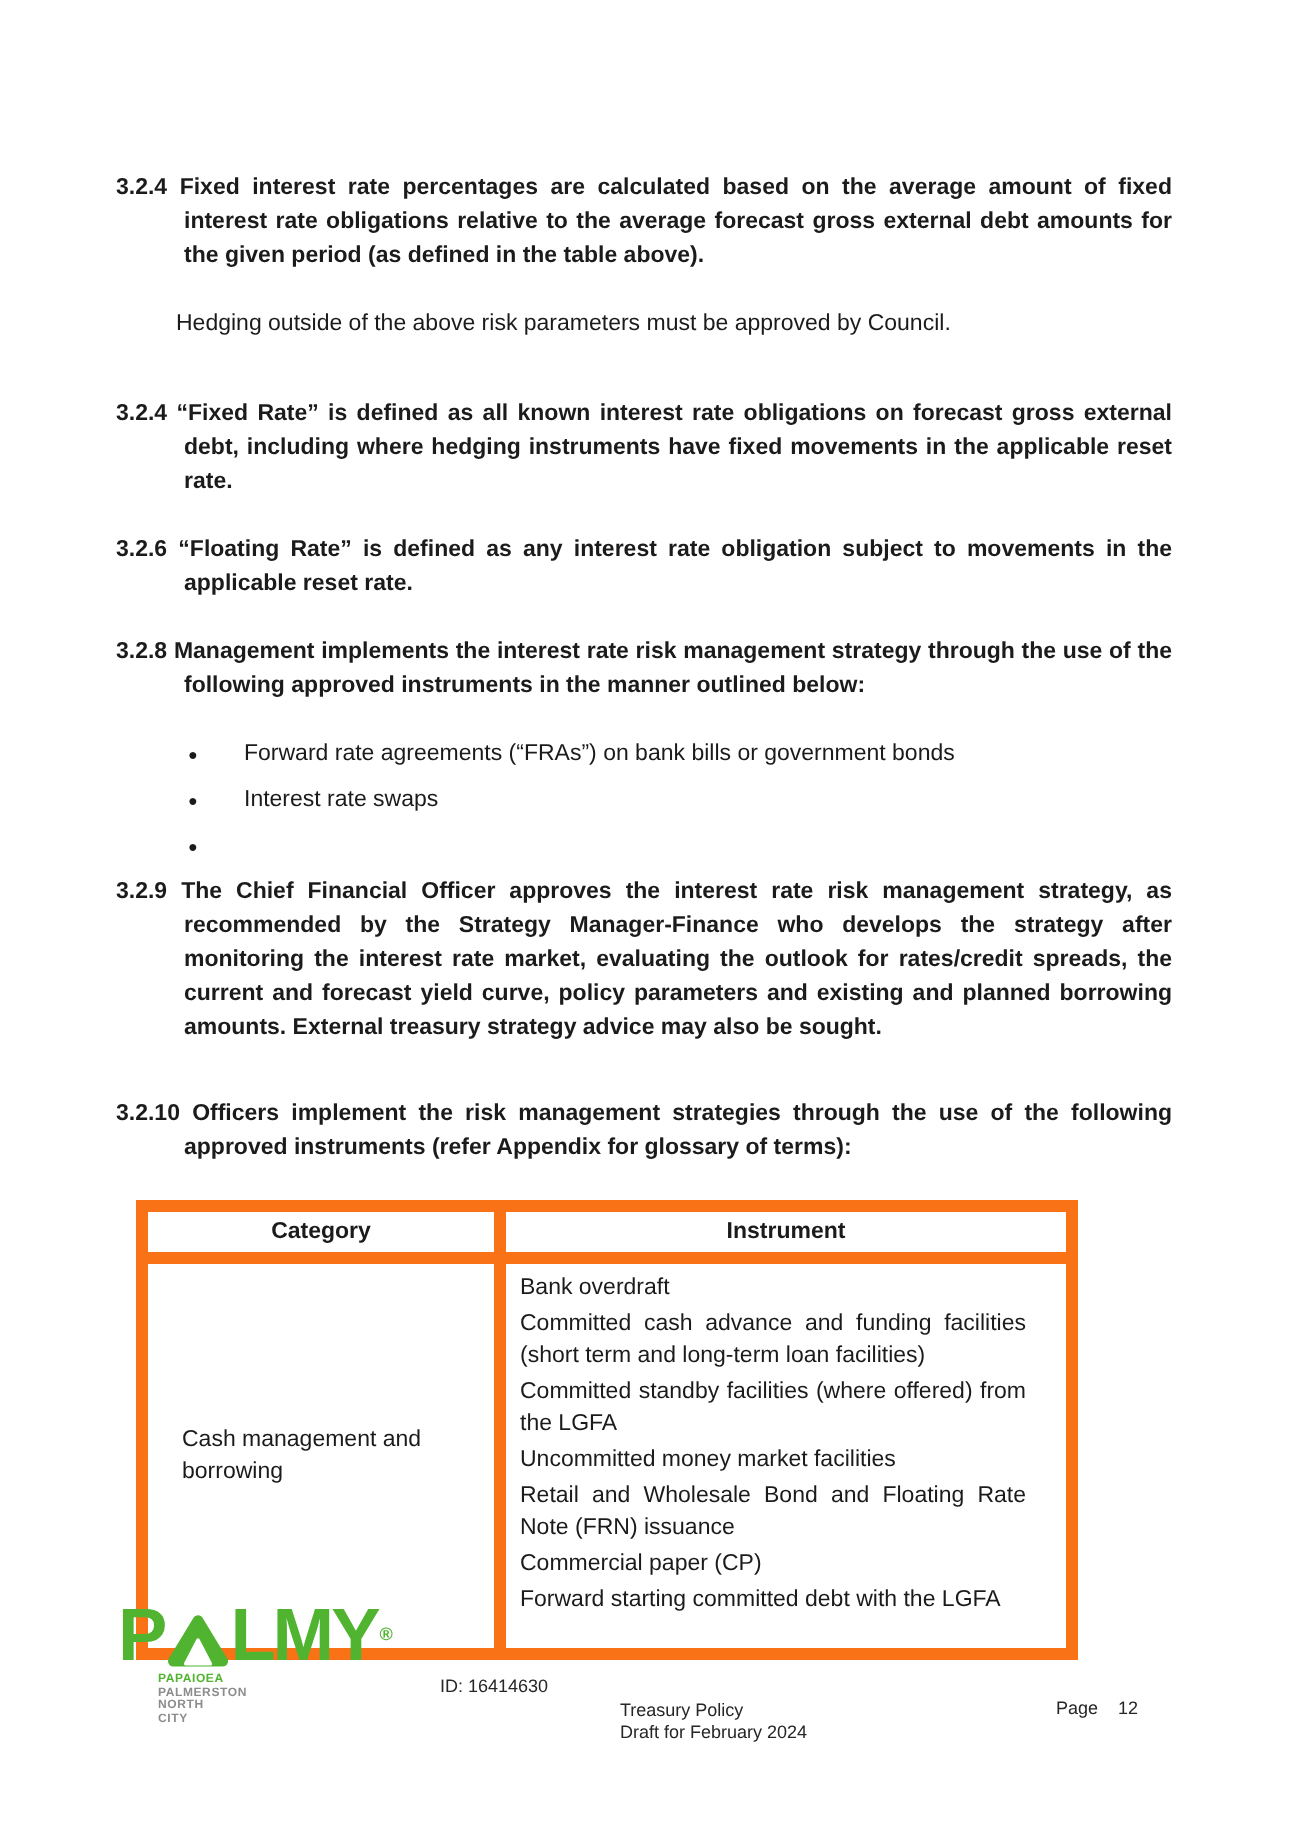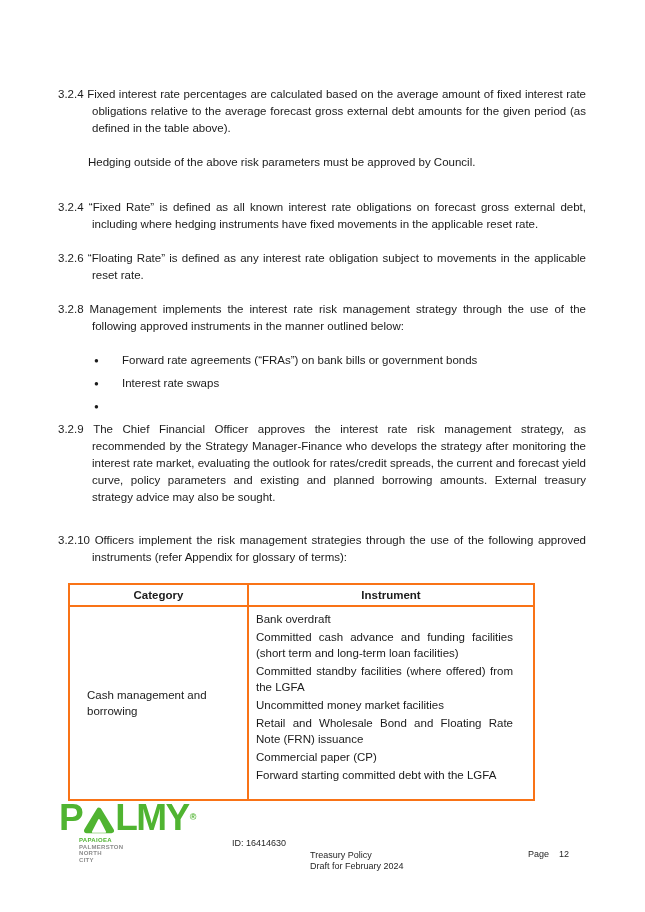--- a/index.html
+++ b/index.html
@@ -20,20 +20,21 @@
     top: 86px;
     width: 528px;
     font-size: 11.5px;
     line-height: 17px;
   }
   p.numbered {
     text-align: justify;
     padding-left: 34px;
     text-indent: -34px;
     margin-bottom: 17px;
+    font-weight: bold;
   }
   p.numbered .num { white-space: nowrap; }
   p.plain-note {
     margin-left: 30px;
     margin-bottom: 28px;
   }
   .bullet-list { margin-bottom: 6px; }
   .bullet-item {
     display: flex;
     margin-bottom: 6px;
@@ -50,21 +51,21 @@
   .para-last { margin-bottom: 14px; margin-top: 26px; }
 
   table.policy-table {
     border-collapse: collapse;
     margin-left: 10px;
     width: 465px;
     table-layout: fixed;
     font-size: 11.5px;
   }
   table.policy-table th, table.policy-table td {
-    border: 2px solid #f97316;
+    border: 6px solid #f97316;
   }
   table.policy-table th {
     font-weight: bold;
     text-align: center;
     padding: 2px 4px;
     line-height: 16px;
   }
   col.cat-col { width: 179px; }
   col.instr-col { width: 286px; }
   td.cat-cell {
@@ -119,21 +120,21 @@
   
   .footer {
     position: absolute;
     top: 838px;
     left: 0;
     width: 645px;
     font-size: 9px;
     line-height: 11px;
     color: #262626;
   }
-  .footer .doc-id { position: absolute; left: 232px; top: 0; }
+  .footer .doc-id { position: absolute; left: 220px; top: 0; }
   .footer .doc-title-block { position: absolute; left: 310px; top: 12px; }
   .footer .page-block { position: absolute; left: 528px; top: 11px; }
   .footer .page-block .pgnum { margin-left: 10px; }
 </style>
 </head>
 <body>
 
 <div class="page">
 
   <div class="content">

